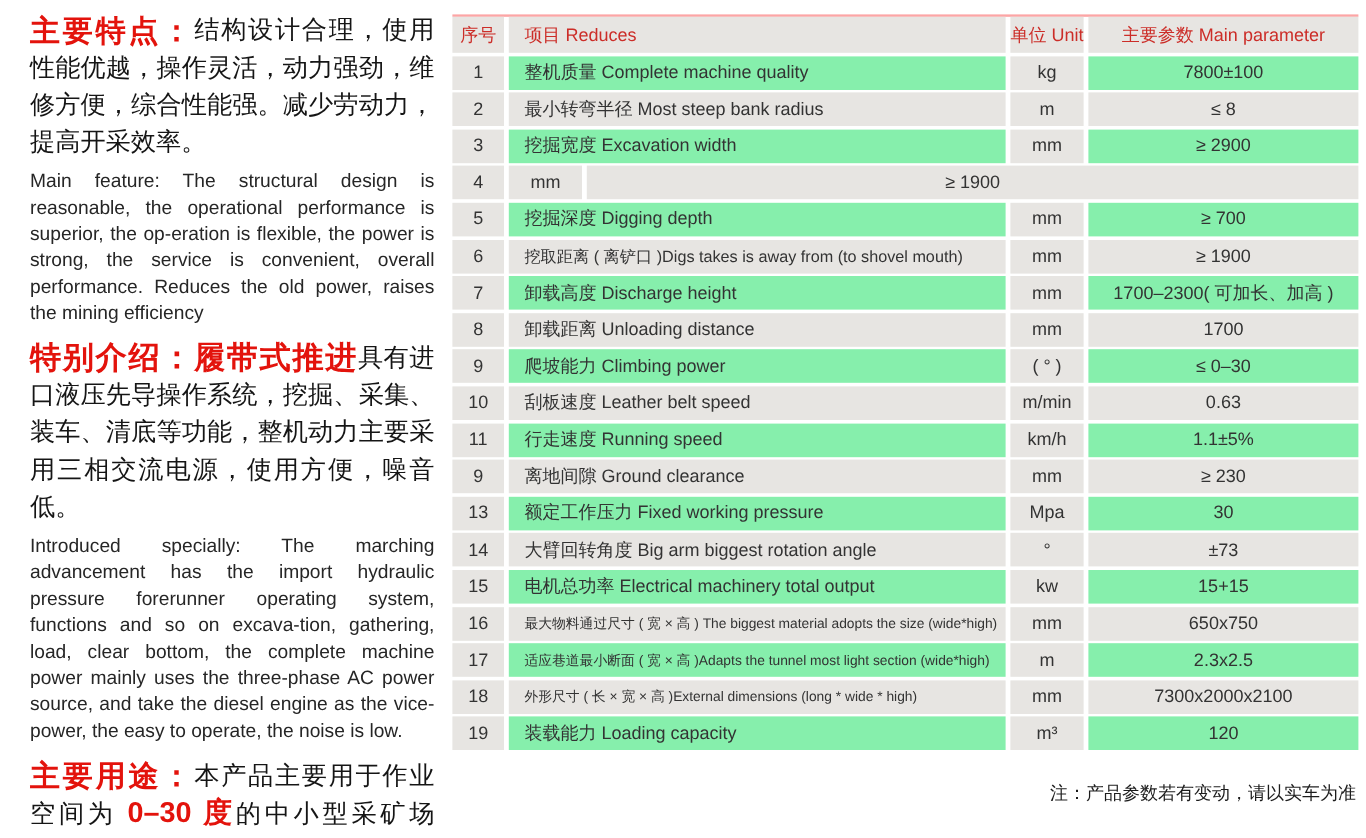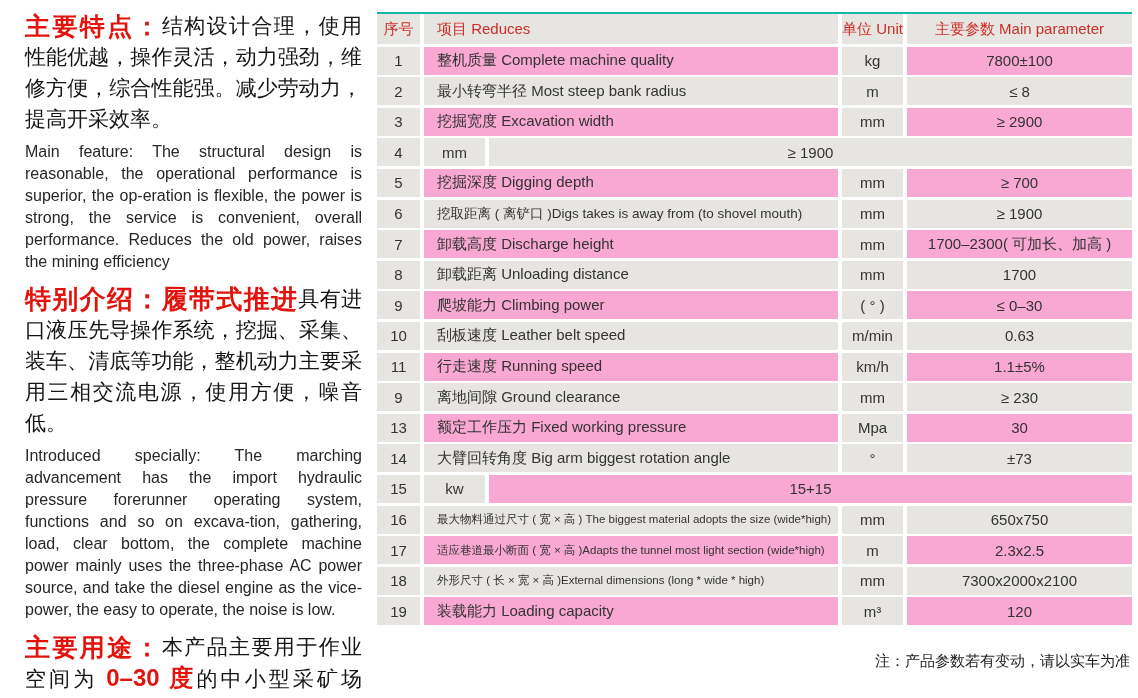--- a/index.html
+++ b/index.html
@@ -11,27 +11,27 @@
   
   .left-panel{position:absolute;left:25px;top:10px;width:337px;}
   .cn{font-size:21px;line-height:31px;color:#151515;margin:0;text-align:justify;}
   .cn.block-gap{margin-top:10px;}
   .red-h{color:var(--accent-red,#e3130c);font-weight:bold;font-size:25px;line-height:1;vertical-align:-2px;letter-spacing:1px;margin-top:20px;}
   .red-h.big{font-size:26px;}
   .red-strong{color:var(--accent-red,#e3130c);font-weight:bold;}
   .cn .red-strong{font-size:24px;}
   .en{font-size:16px;line-height:22px;color:#262626;margin:7px 0 10px;text-align:justify;}
   
-  .table-wrap{position:absolute;left:377px;top:12px;width:755px;border-top:2px solid #14b8a6;}
+  .table-wrap{position:absolute;left:377px;top:12px;width:755px;border-top:2px solid #fca5a5;}
   .thead{display:flex;gap:4px;height:30px;}
   .thead .cell{background:var(--row-gray,#e7e5e2);color:var(--hdr-red,#cc2d28);font-size:15px;display:flex;align-items:center;}
   .tbody{display:flex;flex-direction:column;gap:2.6px;margin-top:2.6px;}
   .trow{display:flex;gap:4px;height:28px;}
   .trow .cell{background:var(--row-gray,#e7e5e2);color:#333;font-size:15px;display:flex;align-items:center;}
-  .trow .proj,.trow .param{background:#f9a8d4;}
+  .trow .proj,.trow .param{background:#86efac;}
   .trow.alt .proj,.trow.alt .param{background:var(--row-gray,#e7e5e2);}
   .cell.num{width:43px;justify-content:center;flex:none;}
   .cell.proj{width:414px;padding-left:13px;box-sizing:border-box;flex:none;white-space:nowrap;overflow:hidden;}
   .cell.unit{width:61px;justify-content:center;flex:none;}
   .cell.param{flex:1;justify-content:center;}
   .cell.proj.c1{font-size:13.5px;}
   .cell.proj.c2{font-size:11.5px;}
   .note{margin-top:27px;text-align:right;font-size:15px;color:#1c1c1c;padding-right:2px;}
 </style>
 </head>
@@ -132,20 +132,21 @@
         <div class="cell param">30</div>
       </div>
       <div class="trow alt">
         <div class="cell num">14</div>
         <div class="cell proj">大臂回转角度 Big arm biggest rotation angle</div>
         <div class="cell unit">°</div>
         <div class="cell param">±73</div>
       </div>
       <div class="trow">
         <div class="cell num">15</div>
+        <div class="cell proj">电机总功率 Electrical machinery total output</div>
         <div class="cell unit">kw</div>
         <div class="cell param">15+15</div>
       </div>
       <div class="trow alt">
         <div class="cell num">16</div>
         <div class="cell proj c2">最大物料通过尺寸 ( 宽 × 高 ) The biggest material adopts the size (wide*high)</div>
         <div class="cell unit">mm</div>
         <div class="cell param">650x750</div>
       </div>
       <div class="trow">

